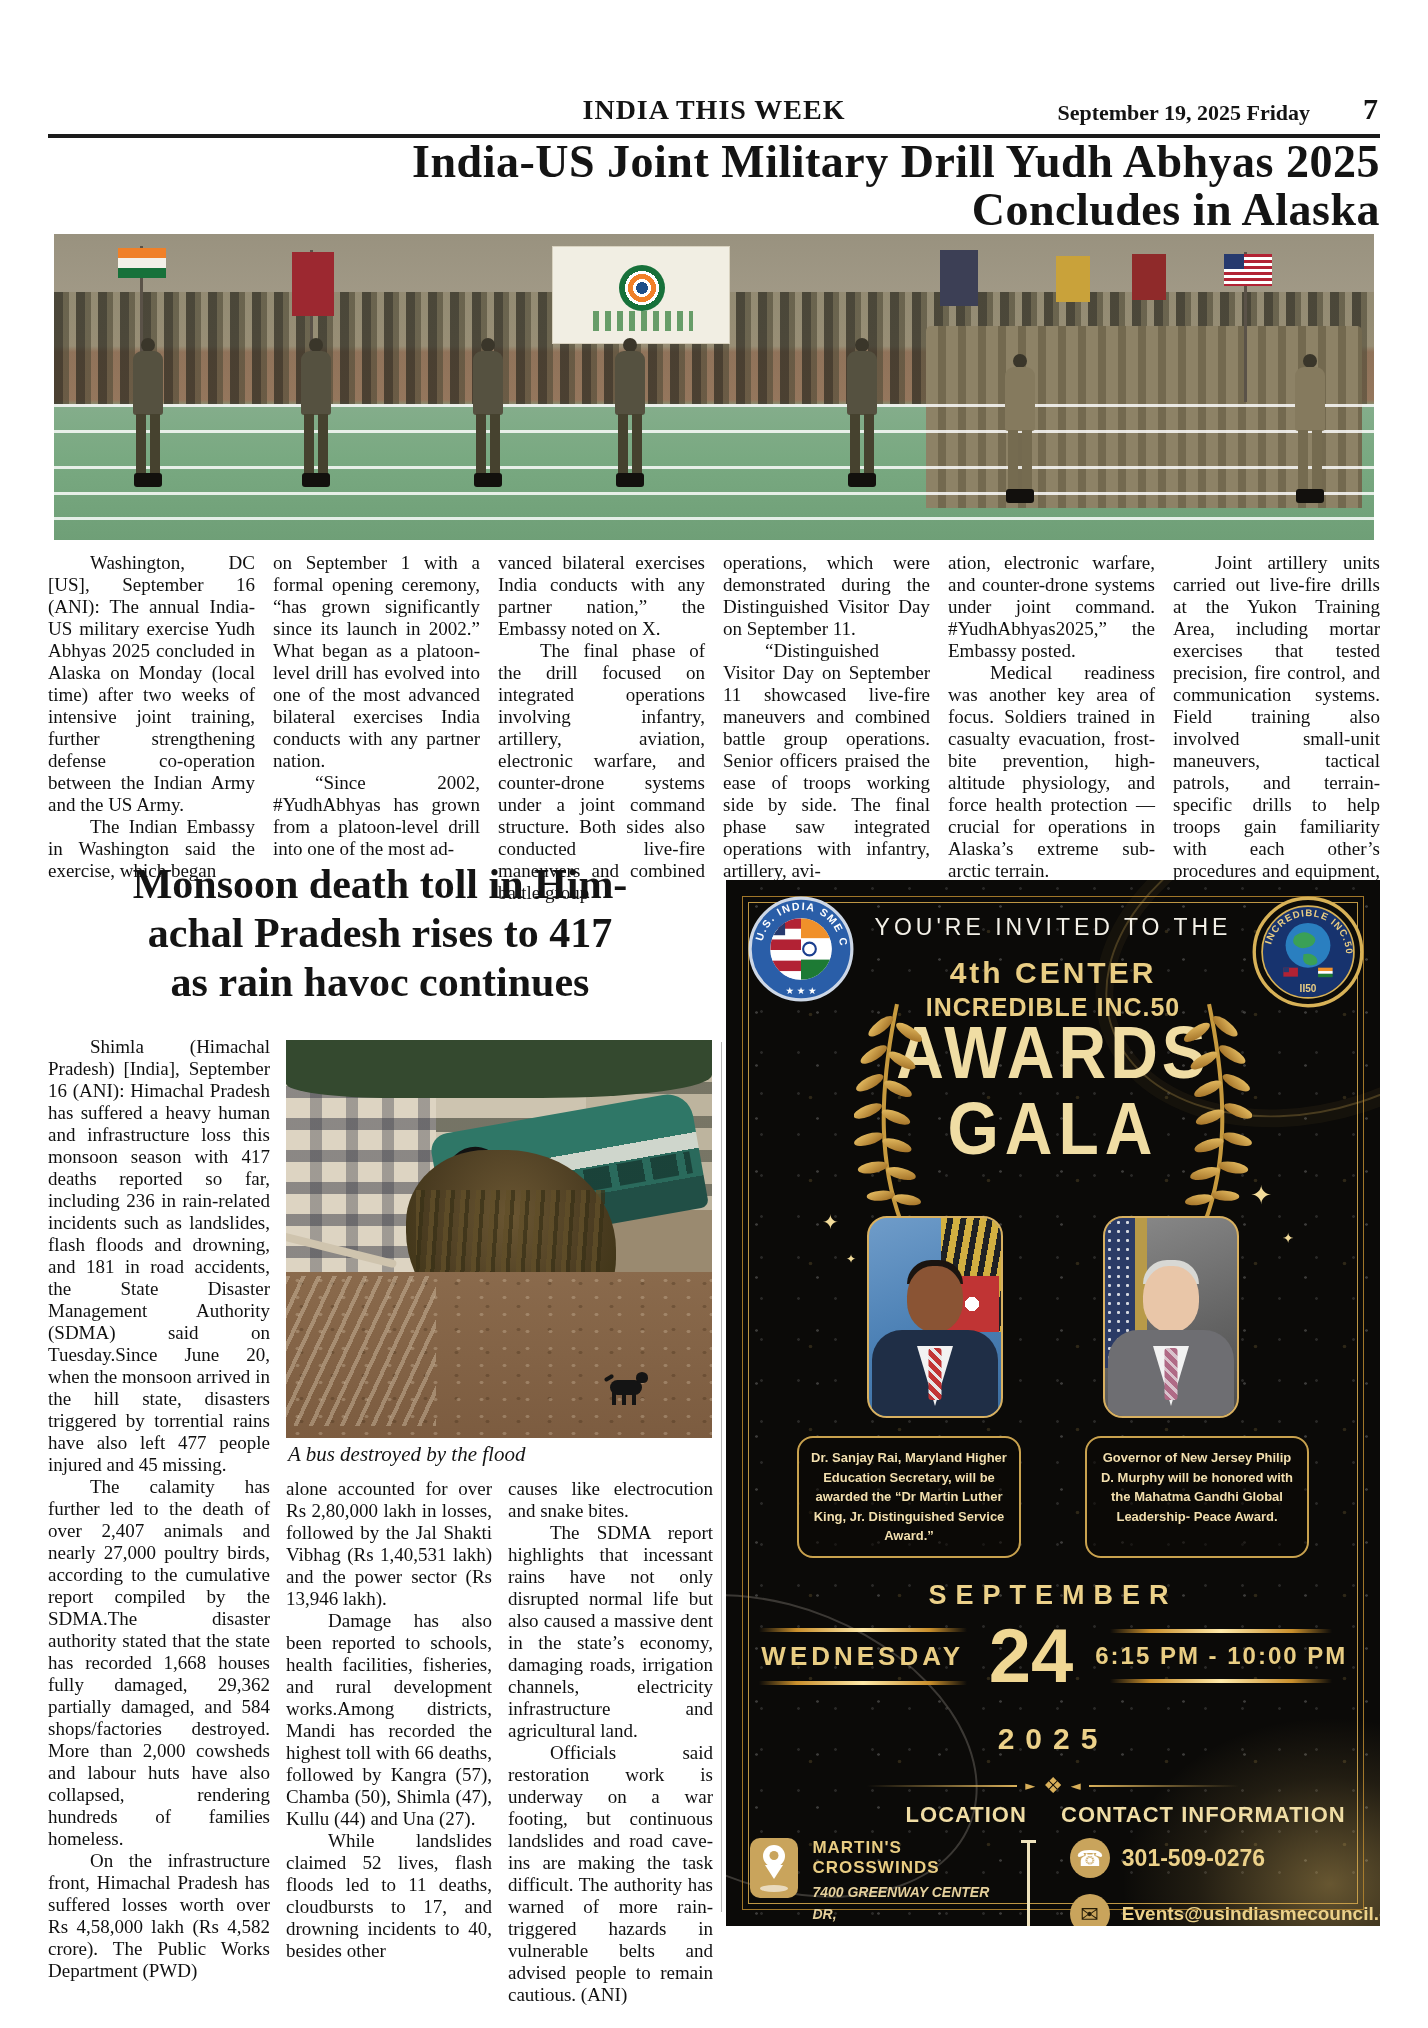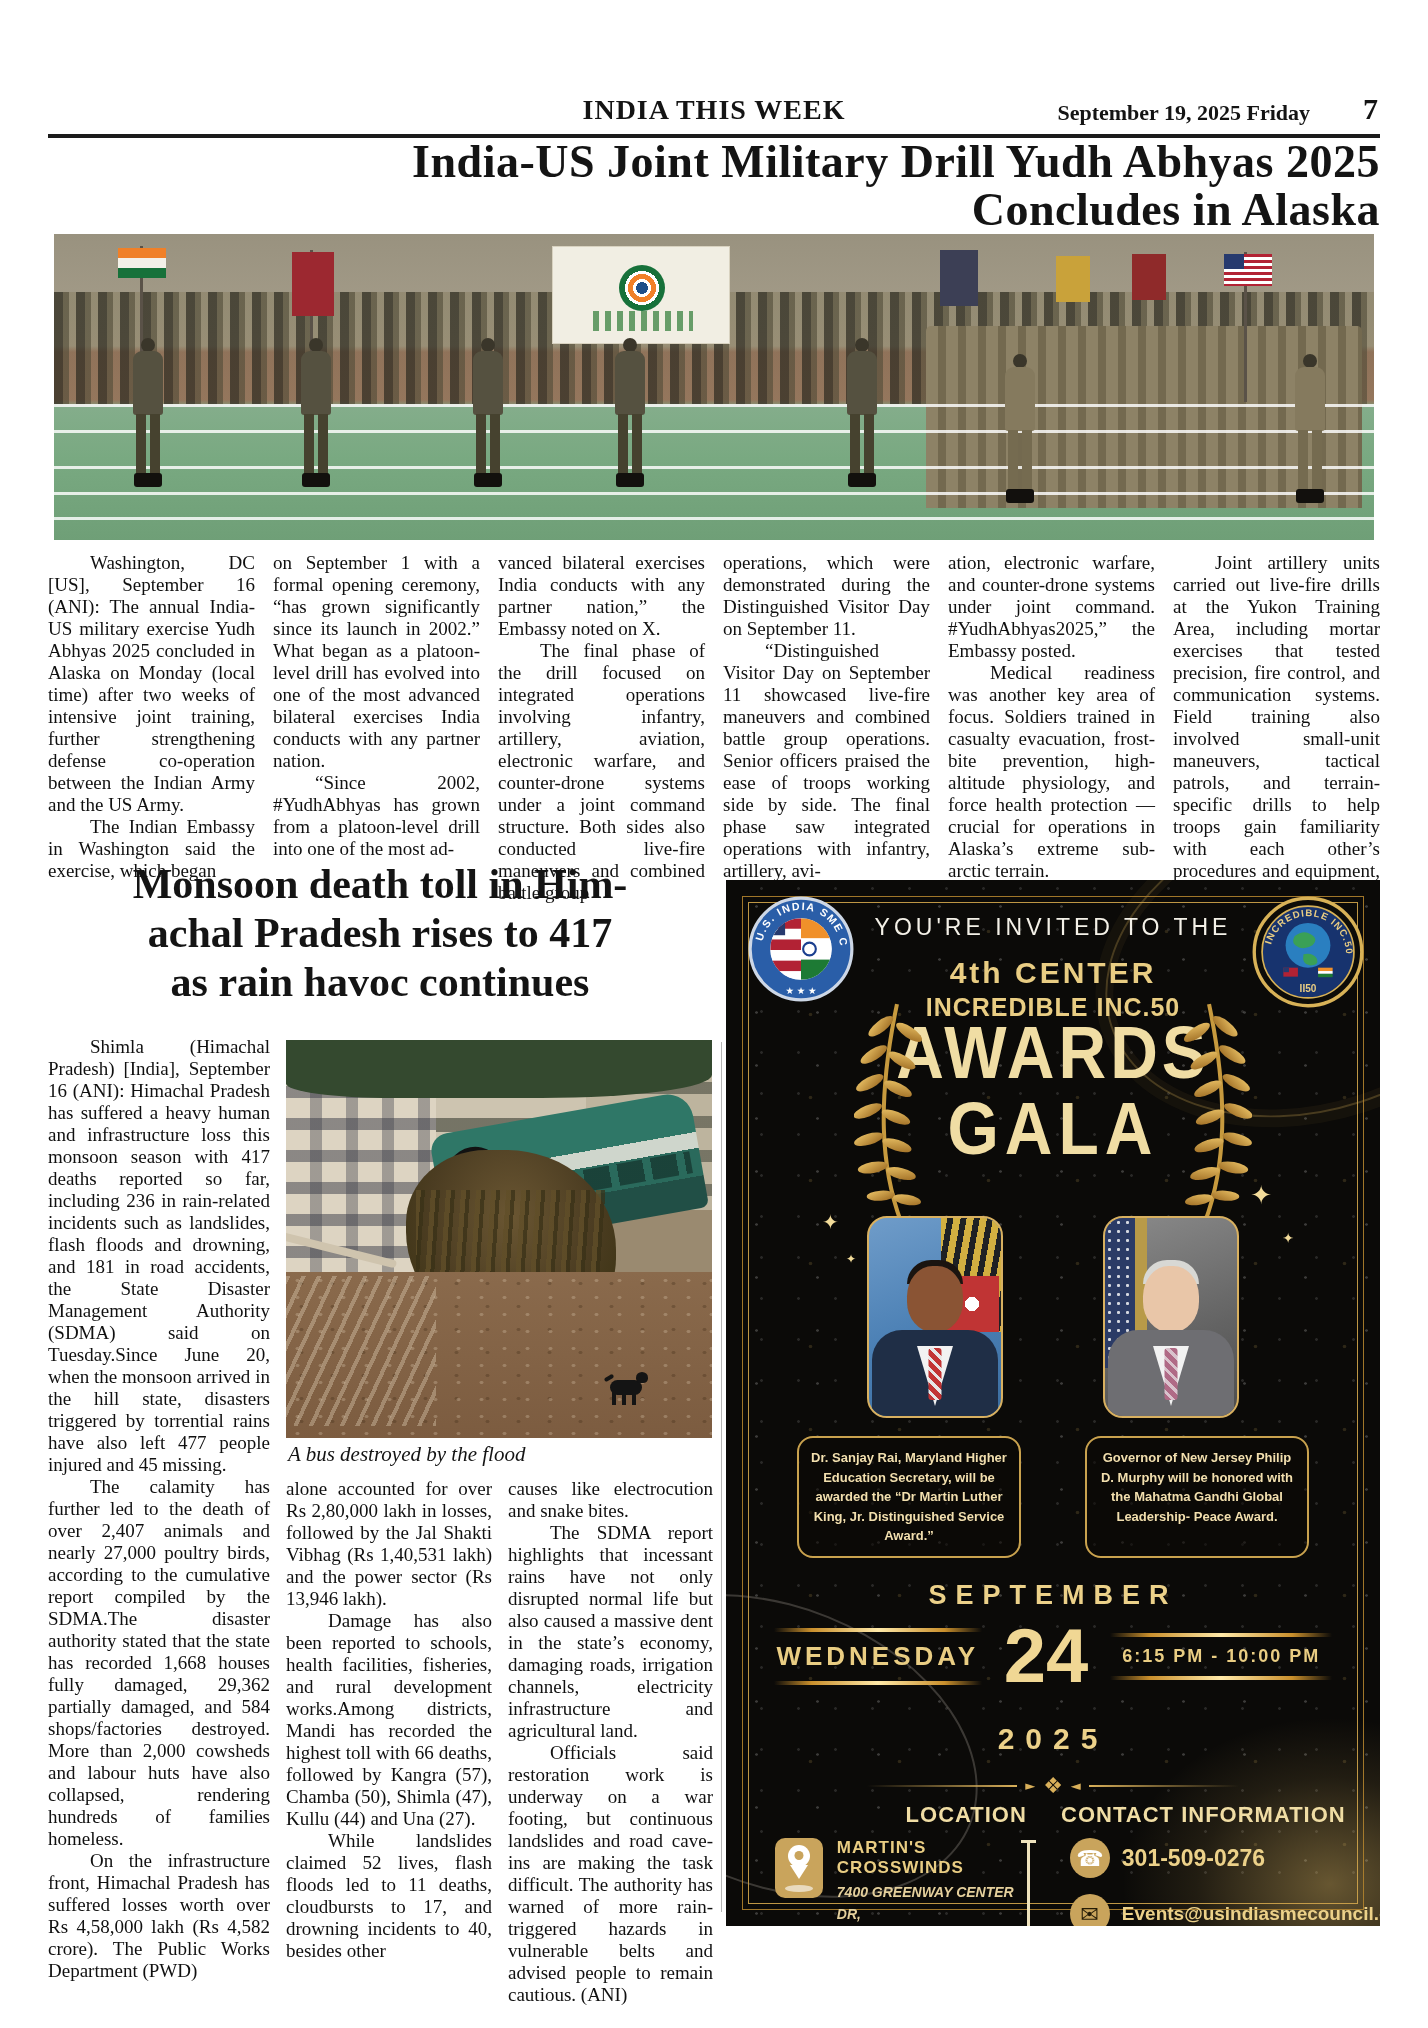--- a/index.html
+++ b/index.html
@@ -156,34 +156,34 @@
 .pt1 .pt-hair{background:#1a1410}
 .pt2 .pt-hair{background:#d8d8d4}
 .ad-caps{position:absolute;left:0;top:556px;width:100%;display:flex;justify-content:center;gap:64px}
 .ad-capbox{width:224px;border:2px solid #c9a24e;border-radius:16px;background:rgba(12,10,6,.55);
   padding:10px 8px;font-weight:700;font-size:13px;line-height:1.5;color:#f2dfae;text-align:center}
 .ad-month{top:700px;font-size:27px;font-weight:700;letter-spacing:9px;color:#ecd189}
 .ad-daterow{position:absolute;left:0;top:738px;width:100%;display:flex;justify-content:center;align-items:center;gap:22px}
 .goldline{height:4px;background:linear-gradient(90deg,rgba(0,0,0,0) 0,#c98f2c 18%,#ffe9a8 50%,#c98f2c 82%,rgba(0,0,0,0) 100%)}
 .dr-side{display:flex;flex-direction:column;gap:9px;align-items:center}
 .dr-wed{font-size:26px;font-weight:700;letter-spacing:4px;color:#e9cd83}
-.dr-time{font-size:18px;font-weight:700;letter-spacing:2px;color:#e9cd83}
+.dr-time{font-size:24px;font-weight:700;letter-spacing:2px;color:#e9cd83}
 .dr-day{font-size:76px;font-weight:800;color:#f0d794;line-height:76px}
 .ad-year{top:842px;font-size:30px;font-weight:700;letter-spacing:11px;color:#ecd189}
 .ad-orn{position:absolute;left:0;top:893px;width:100%;display:flex;justify-content:center;align-items:center;gap:8px;color:#d9b05a}
 .ad-orn .oline{width:150px;height:2px;background:linear-gradient(90deg,transparent,#d9b05a)}
 .ad-orn .oline.r{background:linear-gradient(90deg,#d9b05a,transparent)}
 .ad-orn .odia{font-size:22px;font-family:"DejaVu Sans",sans-serif}
 .ad-orn .oarr{font-size:13px;font-family:"DejaVu Sans",sans-serif}
 .ad-heads{position:absolute;left:0;top:922px;width:100%;display:flex}
 .ad-heads div{font-size:22px;font-weight:700;letter-spacing:1px;color:#f0dda4}
 .ad-heads .hl{width:46%;text-align:right}
 .ad-heads .hr{width:54%;text-align:center}
 .ad-details{position:absolute;left:0;top:958px;width:100%;display:flex;align-items:flex-start}
-.loc-wrap{width:46%;display:flex;justify-content:flex-end;gap:14px}
+.loc-wrap{width:46%;display:flex;justify-content:center;gap:14px}
 .pin{width:48px;height:60px;background:#c9a45c;border-radius:10px;position:relative;flex:0 0 48px}
 .pin-head{position:absolute;left:50%;top:7px;transform:translateX(-50%);width:22px;height:22px;border-radius:50%;background:#fff}
 .pin-dot{position:absolute;left:50%;top:13px;transform:translateX(-50%);width:9px;height:9px;border-radius:50%;background:#c9a45c}
 .pin-tip{position:absolute;left:50%;top:27px;transform:translateX(-50%);width:0;height:0;
   border-left:9px solid transparent;border-right:9px solid transparent;border-top:14px solid #fff}
 .pin-shadow{position:absolute;left:50%;bottom:6px;transform:translateX(-50%);width:28px;height:7px;border-radius:50%;background:rgba(255,255,255,.6)}
 .loc-text{max-width:190px}
 .loc-name{font-size:17px;font-weight:800;letter-spacing:1px;color:#e9cd83}
 .loc-addr{font-style:italic;font-weight:600;font-size:14px;line-height:1.55;color:#e5d09c;margin-top:4px}
 .vdiv{width:3px;height:110px;background:#efe3bd;position:relative;margin-top:2px}

